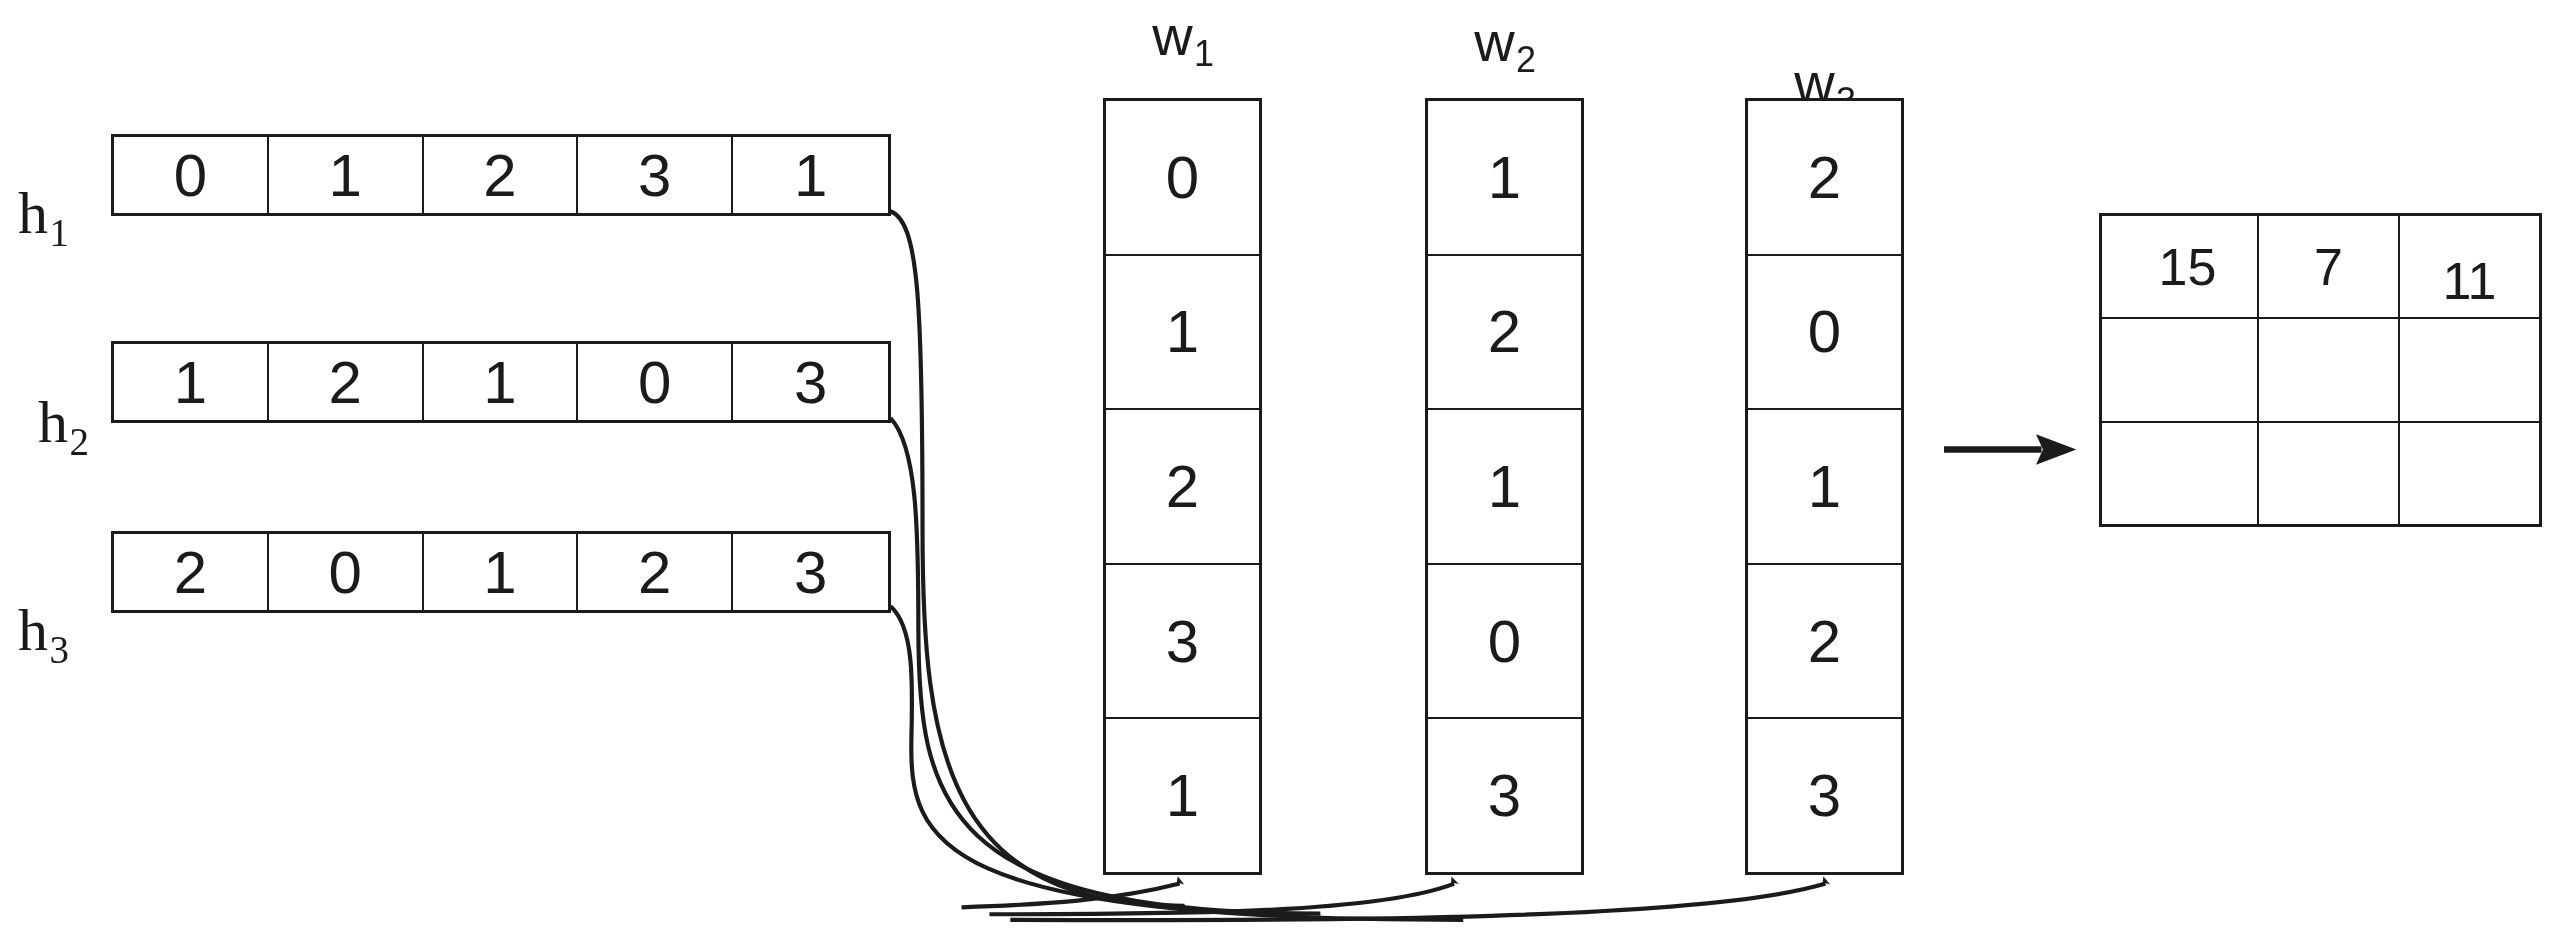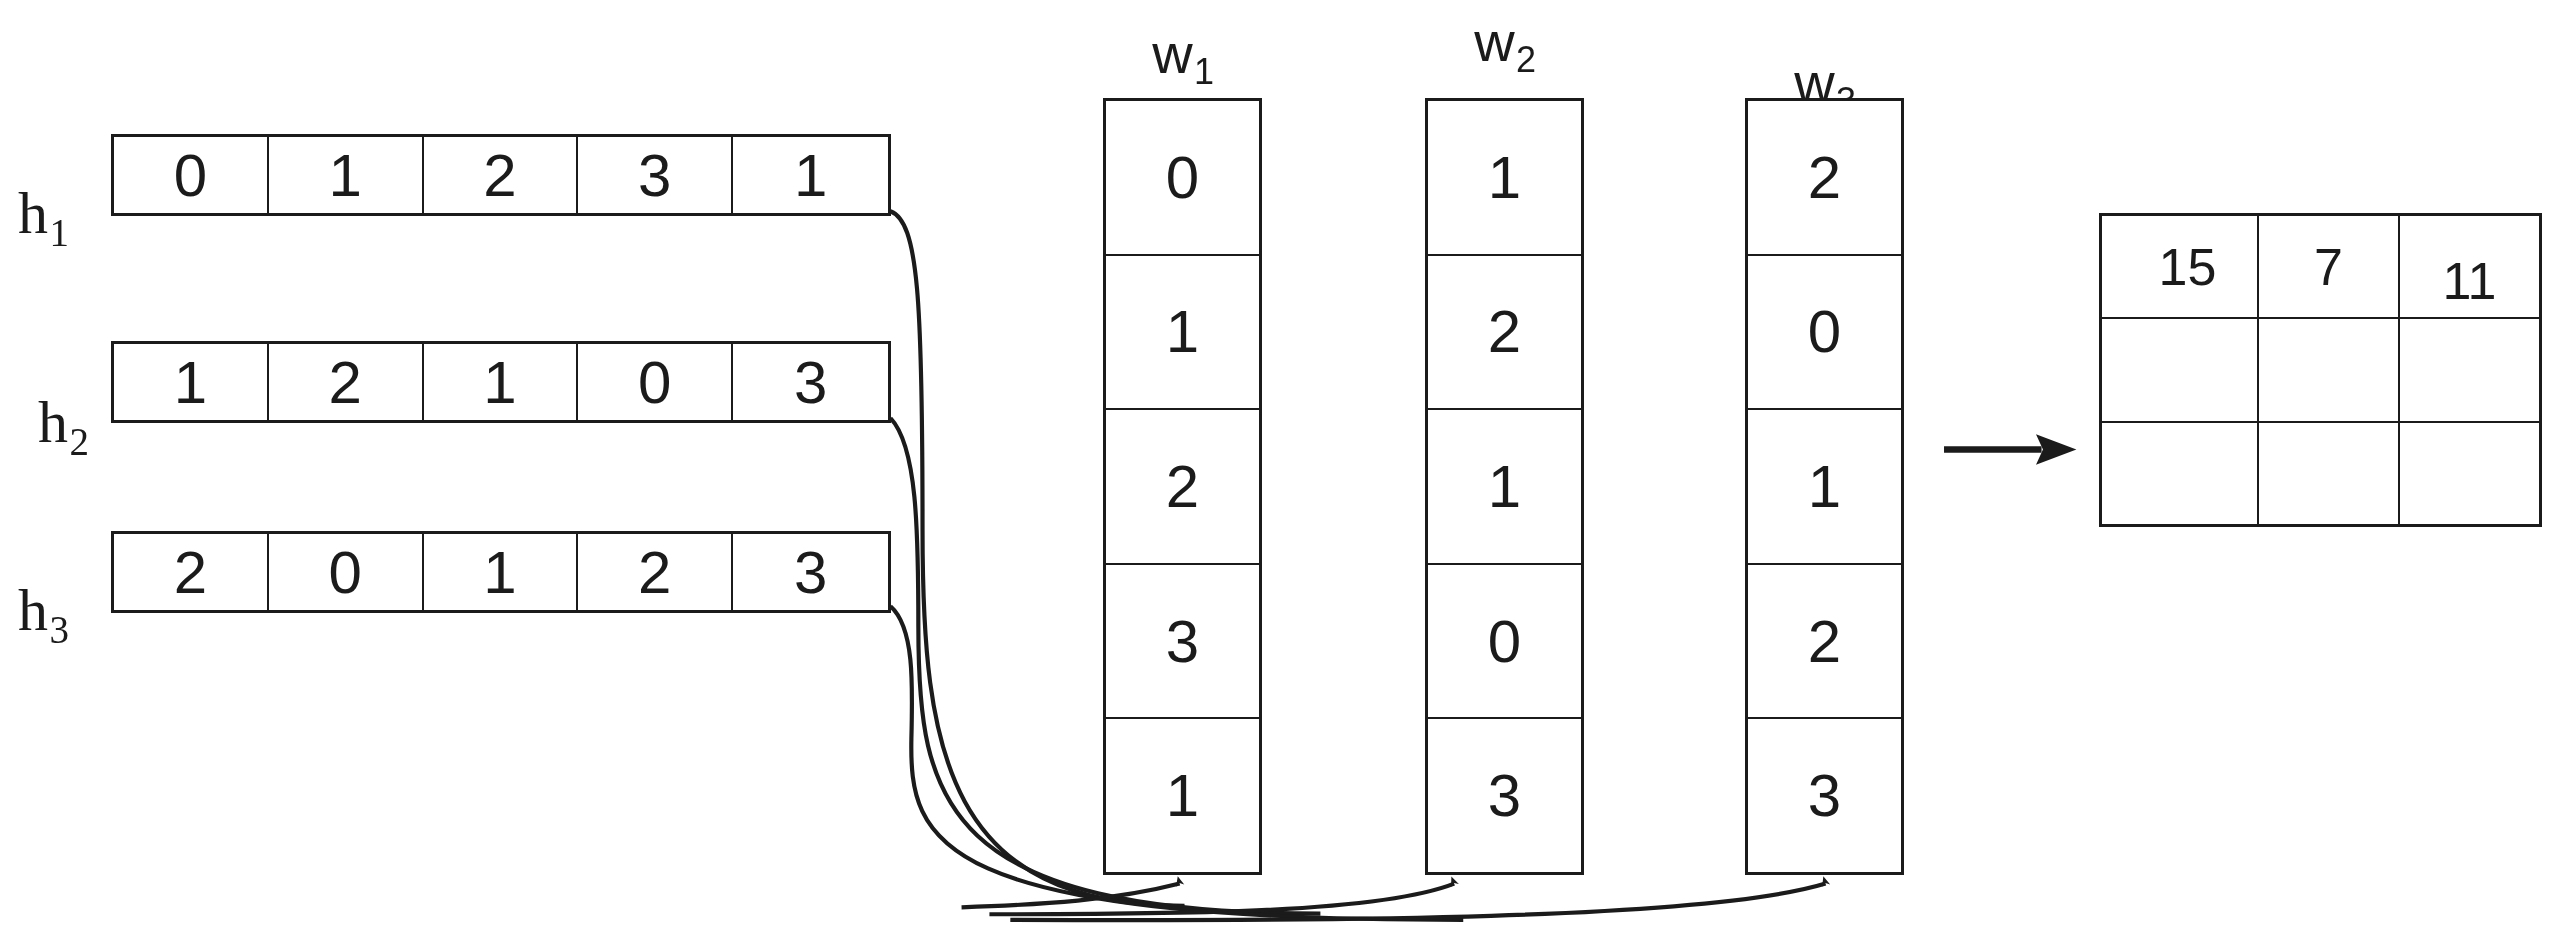--- a/index.html
+++ b/index.html
@@ -187,32 +187,32 @@
     <span>h</span><span class="sub">2</span>
   </div>
   <div class="h-row" style="left:111px; top:341px; width:780px; height:82px;">
     <div class="h-cell">1</div>
     <div class="h-cell">2</div>
     <div class="h-cell">1</div>
     <div class="h-cell">0</div>
     <div class="h-cell">3</div>
   </div>
 
-  <div class="h-label" style="left:18px; top:580px;">
+  <div class="h-label" style="left:18px; top:600px;">
     <span>h</span><span class="sub">3</span>
   </div>
   <div class="h-row" style="left:111px; top:531px; width:780px; height:82px;">
     <div class="h-cell">2</div>
     <div class="h-cell">0</div>
     <div class="h-cell">1</div>
     <div class="h-cell">2</div>
     <div class="h-cell">3</div>
   </div>
 
-  <div class="w-label" style="left:1103px; top:26px; width:159px;">
+  <div class="w-label" style="left:1103px; top:8px; width:159px;">
     <span>w</span><span class="sub">1</span>
   </div>
   <div class="w-col" style="left:1103px;">
     <div class="w-cell">0</div>
     <div class="w-cell">1</div>
     <div class="w-cell">2</div>
     <div class="w-cell">3</div>
     <div class="w-cell">1</div>
   </div>
 

